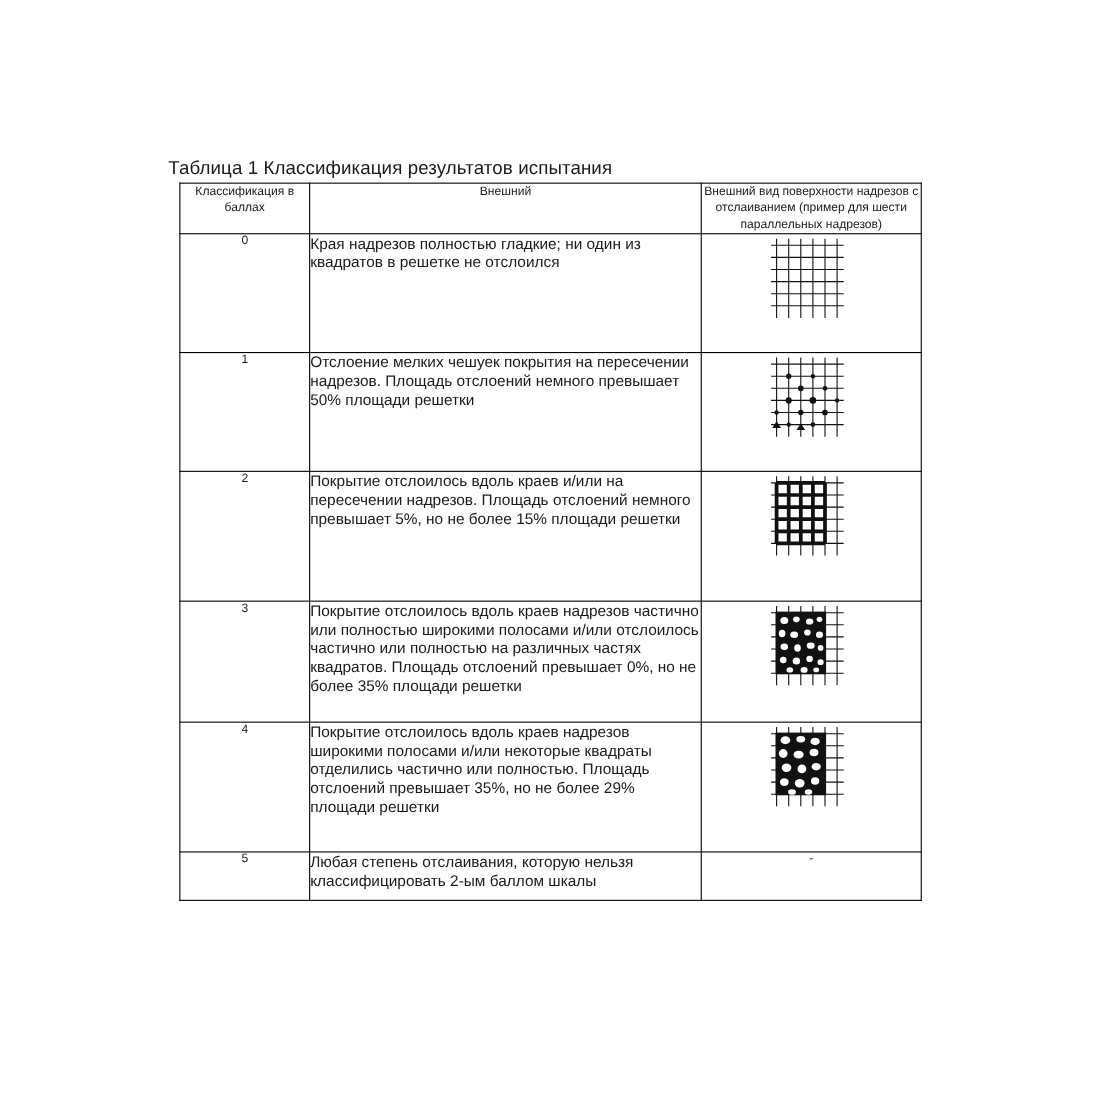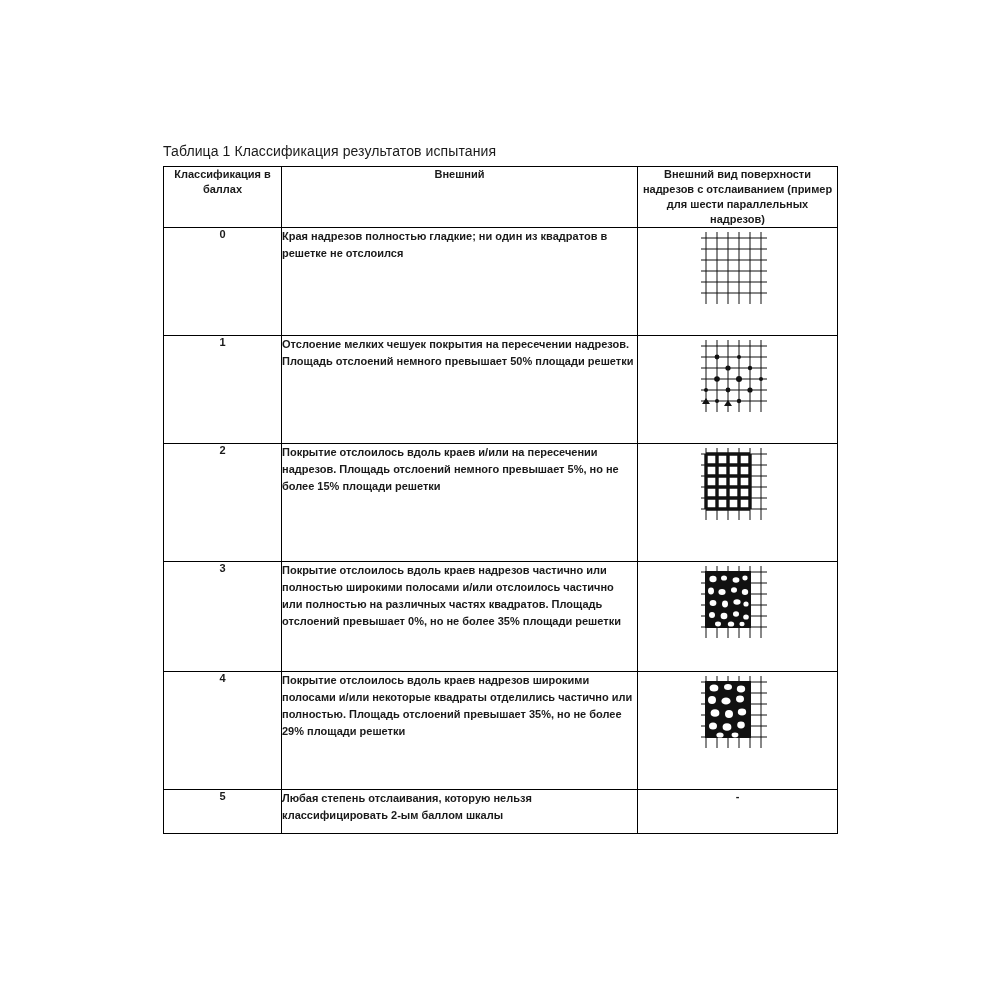--- a/index.html
+++ b/index.html
@@ -16,40 +16,40 @@
   }
   .page {
     position: absolute;
     left: 0; top: 0;
     width: 1000px;
     height: 1000px;
     background: #fff;
   }
   .table-caption {
     position: absolute;
-    left: 163px;
+    left: 153px;
     top: 143px;
-    font-size: 14px;
+    font-size: 17px;
     color: #1a1a1a;
     letter-spacing: 0.1px;
     white-space: nowrap;
   }
   .tbl {
     position: absolute;
     left: 163px;
     top: 166px;
     width: 674px;
     border-collapse: collapse;
     table-layout: fixed;
   }
   .tbl td, .tbl th {
     border: 1px solid #000000;
     vertical-align: top;
     padding: 0;
-    font-weight: bold;
+    font-weight: normal;
   }
   .col-score { width: 118px; }
   .col-desc  { width: 356px; }
   .col-img   { width: 200px; }
 
   .hdr-cell {
     text-align: center;
     font-size: 11px;
     line-height: 15px;
     padding: 10px 8px 10px 8px;
@@ -59,21 +59,21 @@
     vertical-align: top;
     padding-top: 10px;
   }
   .score-cell {
     text-align: center;
     font-size: 11px;
     padding-top: 13px;
     color: #1a1a1a;
   }
   .desc-cell {
-    font-size: 11px;
+    font-size: 14px;
     line-height: 17px;
     padding: 11px 10px 10px 10px;
     text-align: left;
     color: #1a1a1a;
     margin-top: 24px;
   }
   .img-cell {
     text-align: center;
     vertical-align: middle;
     padding: 6px 0;

